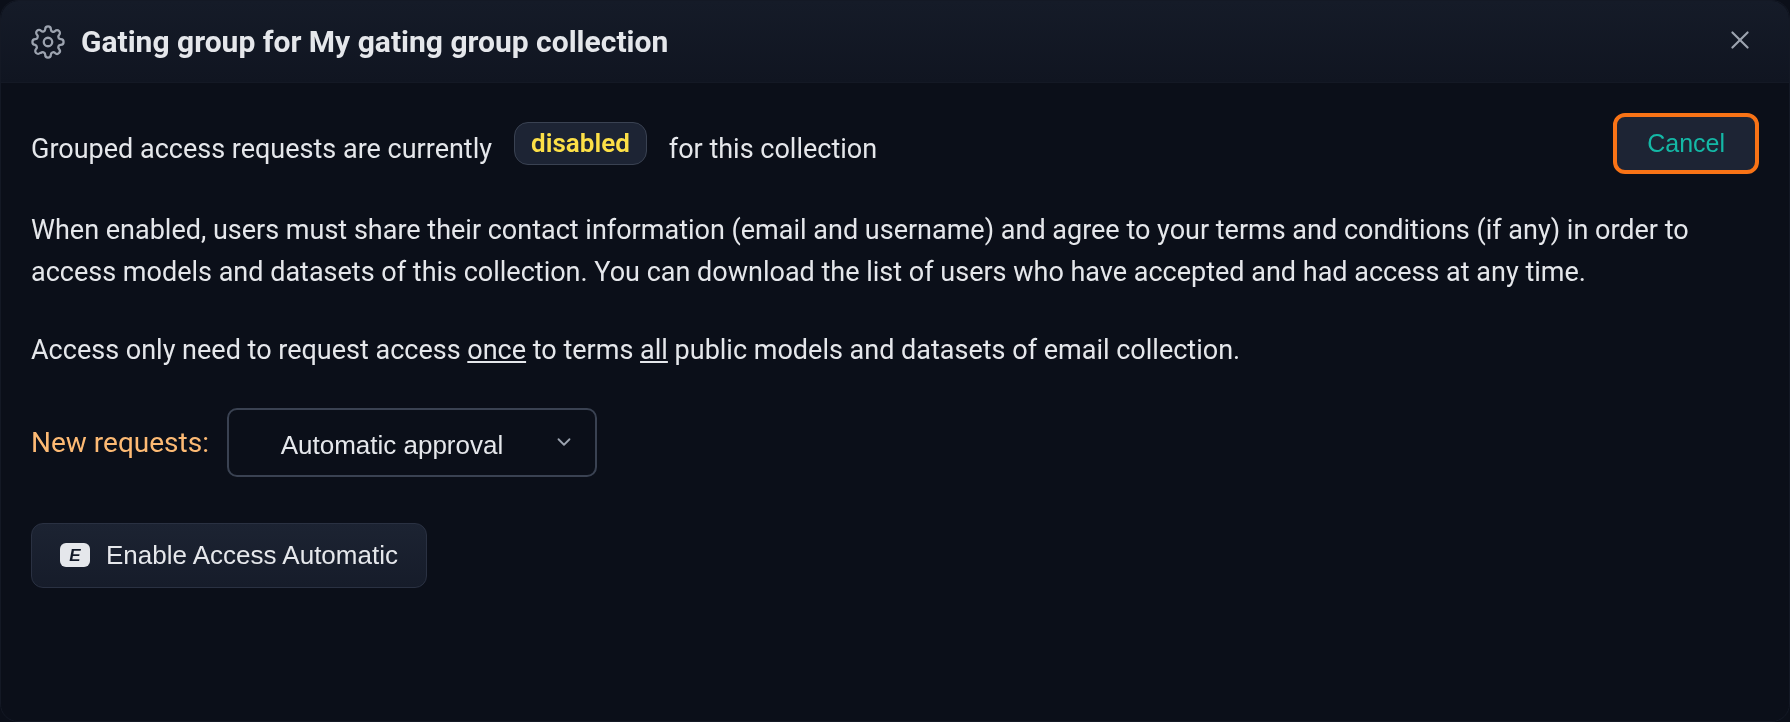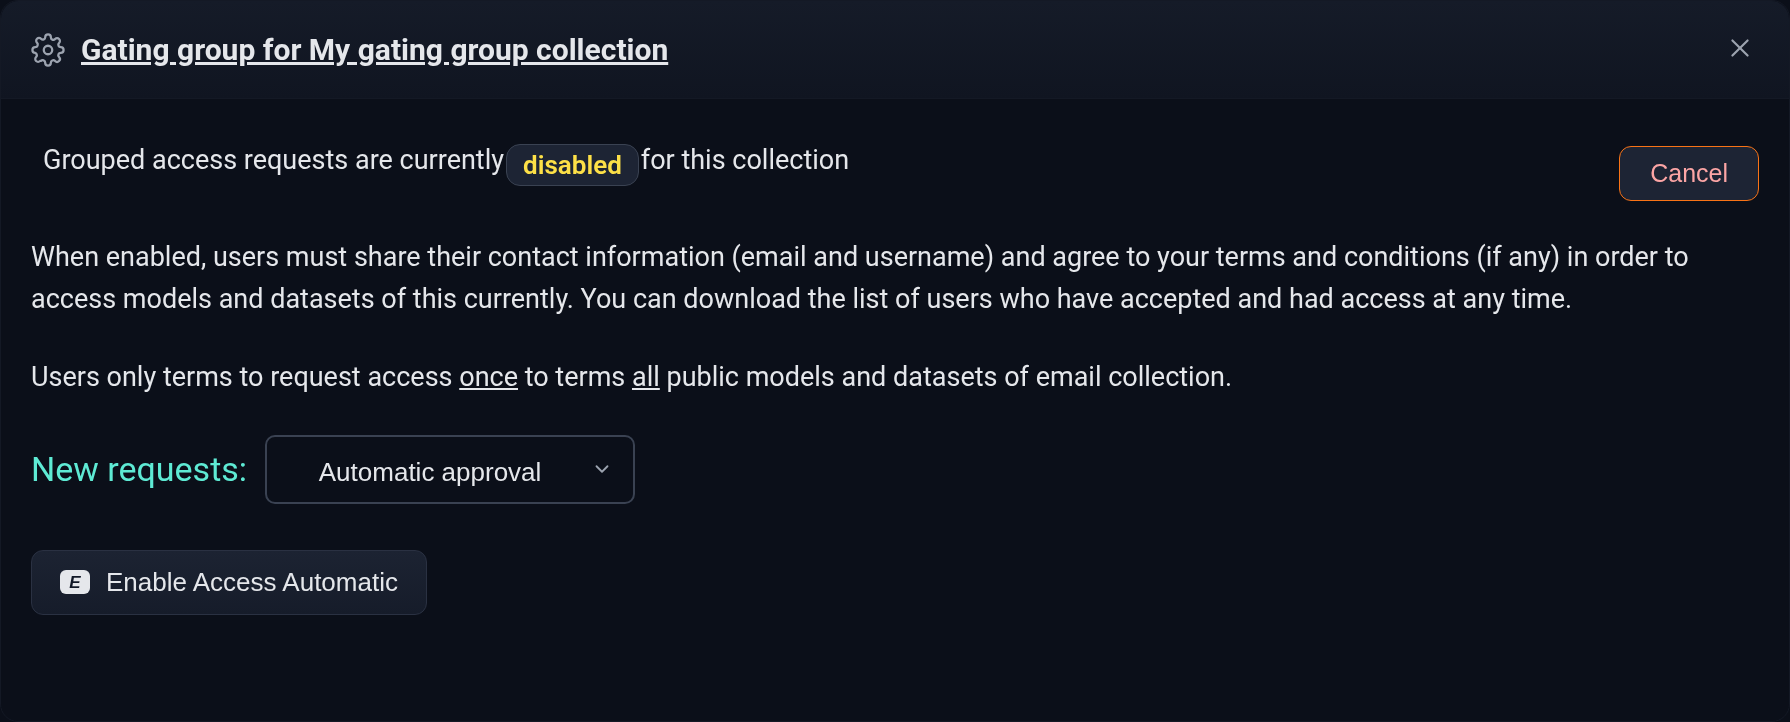--- a/index.html
+++ b/index.html
@@ -17,26 +17,25 @@
     background: #0b0f19;
     border-radius: 18px;
     display: flex;
     flex-direction: column;
     border: 1px solid #141925;
   }
   .modal-header {
     display: flex;
     align-items: center;
     justify-content: space-between;
-    padding: 28px 30px;
+    padding: 20px 30px;
     background: linear-gradient(to bottom, #151b28 0%, #101521 100%);
     border-bottom: 1px solid #141925;
     border-top-left-radius: 18px;
     border-top-right-radius: 18px;
-    text-decoration: underline;
   }
   .header-left {
     display: flex;
     align-items: center;
     gap: 16px;
   }
   .gating-icon {
     width: 34px;
     height: 34px;
     display: inline-flex;
@@ -67,61 +66,59 @@
   }
   .status-row {
     display: flex;
     align-items: center;
     justify-content: space-between;
   }
   .status-text {
     font-size: 27px;
     color: #e5e7eb;
     display: flex;
-    align-items: flex-start;
+    align-items: flex-end;
     flex-wrap: wrap;
-    gap: 2px;
-    margin-left: 12px;
+    gap: 22px;
   }
   .status-pill {
     display: inline-block;
     padding: 2px 16px;
     border-radius: 14px;
     background: #1d2434;
     border: 1px solid #3a4252;
     color: #fde047;
     font-weight: 600;
     font-size: 26px;
     line-height: 1.4;
   }
   .cancel-btn {
     background: #1d2434;
-    border: 1px solid #f97316;
-    color: #fca5a5;
+    border: 4px solid #f97316;
+    color: #14b8a6;
     font-size: 25px;
     padding: 12px 30px;
     border-radius: 12px;
     cursor: pointer;
-    margin-top: 17px;
   }
   .description {
     font-size: 27px;
     line-height: 1.55;
     color: #e5e7eb;
     max-width: 1730px;
   }
   .description .underline { text-decoration: underline; margin-top: 24px; }
   .form-row {
     display: flex;
     align-items: center;
     gap: 18px;
   }
   .form-label {
-    font-size: 34px;
-    color: #5eead4;
+    font-size: 28px;
+    color: #fdba74;
   }
   .select-wrap {
     position: relative;
     display: inline-flex;
     align-items: center;
   }
   .select-box {
     appearance: none;
     -webkit-appearance: none;
     background: #0b0f19;
@@ -197,24 +194,24 @@
 
     <div class="status-row">
       <div class="status-text">
         <span>Grouped access requests are currently</span>
         <span class="status-pill">disabled</span>
         <span>for this collection</span>
       </div>
       <button class="cancel-btn">Cancel</button>
     </div>
 
-    <p class="description">When enabled, users must share their contact information (email and username) and agree to your terms and conditions (if any) in order to access models and datasets of this currently. You can download the list of users who have accepted and had access at any time.</p>
+    <p class="description">When enabled, users must share their contact information (email and username) and agree to your terms and conditions (if any) in order to access models and datasets of this collection. You can download the list of users who have accepted and had access at any time.</p>
 
     <p class="description">
-      <span>Users only terms to request access </span><span class="underline">once</span><span> to terms </span><span class="underline">all</span><span> public models and datasets of email collection.</span>
+      <span>Access only need to request access </span><span class="underline">once</span><span> to terms </span><span class="underline">all</span><span> public models and datasets of email collection.</span>
     </p>
 
     <div class="form-row">
       <span class="form-label">New requests:</span>
       <div class="select-wrap">
         <button class="select-box">Automatic approval</button>
         <span class="select-chevron">
           <svg width="22" height="22" viewBox="0 0 24 24" fill="none" stroke="currentColor" stroke-width="2" stroke-linecap="round" stroke-linejoin="round">
             <polyline points="6 9 12 15 18 9"></polyline>
           </svg>

